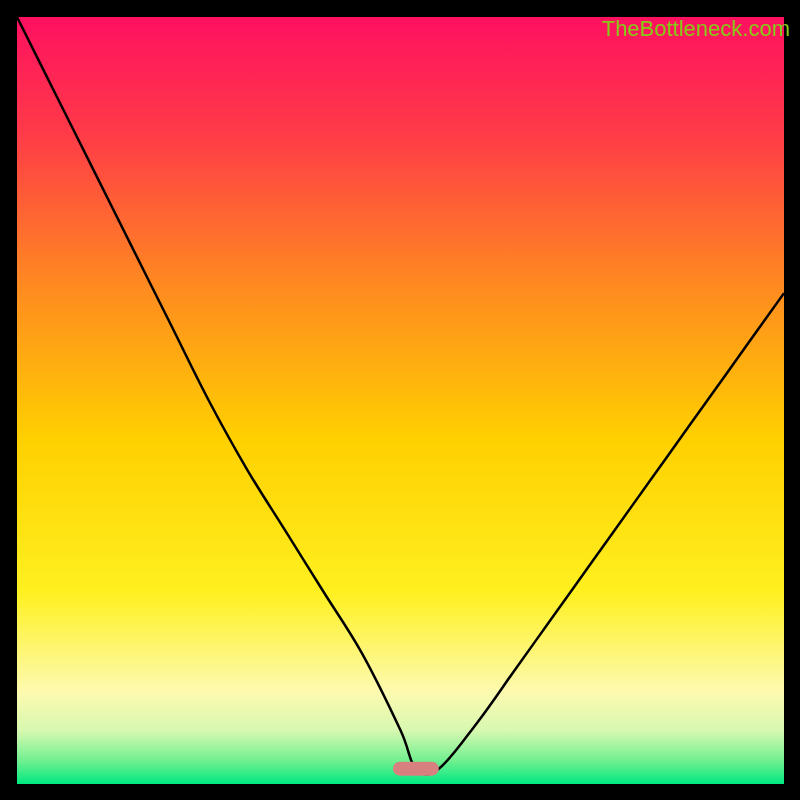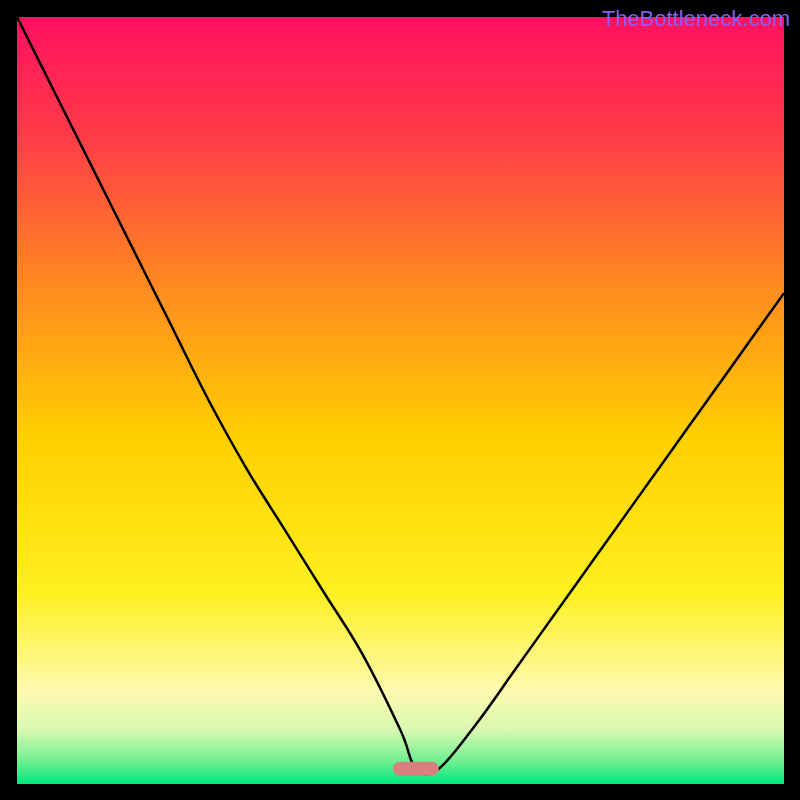--- a/index.html
+++ b/index.html
@@ -6,23 +6,23 @@
     margin: 0;
     padding: 0;
     width: 800px;
     height: 800px;
     background: #000;
     position: relative;
     font-family: Arial, sans-serif;
   }
   .watermark {
     position: absolute;
-    top: 6px;
+    top: 16px;
     right: 10px;
-    color: #8b5cf6;
+    color: #84cc16;
     font-size: 22px;
     font-weight: 500;
     z-index: 10;
     margin-left: 16px;
   }
   .plot-area {
     position: absolute;
     left: 17px;
     top: 17px;
     width: 767px;

